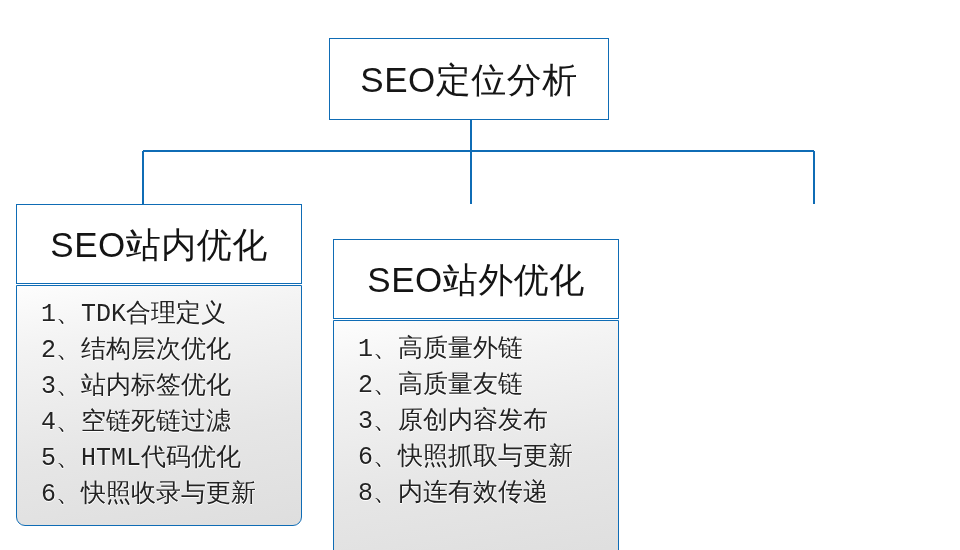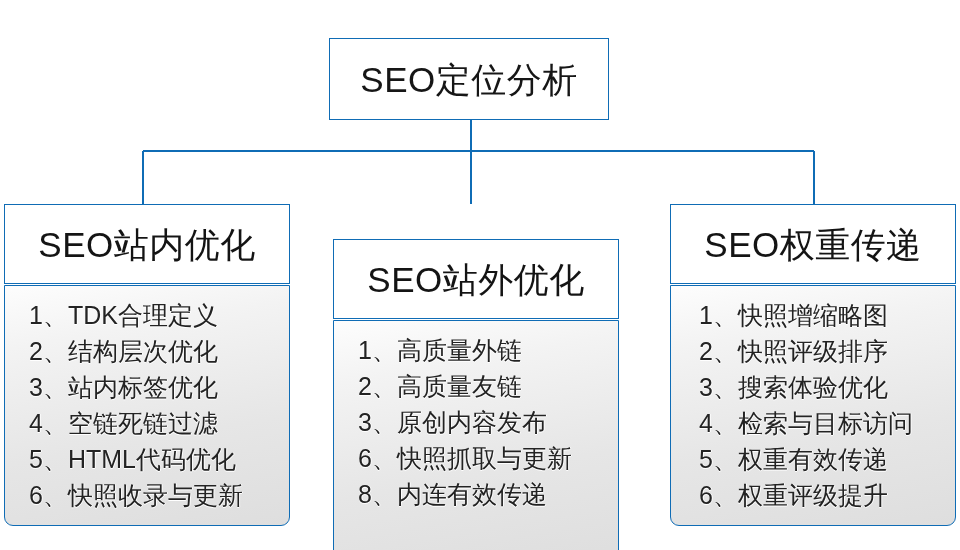--- a/index.html
+++ b/index.html
@@ -56,21 +56,21 @@
     line-height: 1;
     white-space: nowrap;
   }
 
   
   .branch {
     position: absolute;
     top: 204px;
     width: 286px;
   }
-  .branch-1 { left: 4px; border-radius: 13px; }
+  .branch-1 { left: 16px; border-radius: 13px; }
   .branch-2 { left: 333px; margin-top: 35px; }
   .branch-3 { left: 670px; }
 
   .branch-head {
     box-sizing: border-box;
     height: 80px;
     border: 1.6px solid #0f6cb5;
     background: #ffffff;
     display: flex;
     align-items: center;
@@ -102,20 +102,21 @@
     list-style: none;
     margin: 0;
     padding: 0 0 0 18px;
   }
   .branch-list li {
     font-size: 25px;
     line-height: 36px;
     color: #232323;
     white-space: nowrap;
     text-shadow: 0 1px 0 #ffffff, 1px 0 0 rgba(255,255,255,0.85);
+    font-family: Liberation Mono, monospace;
   }
   .branch-3 .branch-list { padding-left: 22px; }
 </style>
 </head>
 <body>
 
 <div id="diagram">
 
   <svg id="connectors" viewBox="0 0 960 550" width="960" height="550" xmlns="http://www.w3.org/2000/svg">
     <g stroke="#0f6cb5" stroke-width="1.6" fill="none" shape-rendering="crispEdges">
@@ -155,29 +156,14 @@
       <ul class="branch-list">
         <li>1、高质量外链</li>
         <li>2、高质量友链</li>
         <li>3、原创内容发布</li>
         <li>6、快照抓取与更新</li>
         <li>8、内连有效传递</li>
       </ul>
     </div>
   </div>
 
-  <div class="branch branch-3">
-    <div class="branch-head">
-      <span class="head-title">SEO权重传递</span>
-    </div>
-    <div class="branch-body">
-      <ul class="branch-list">
-        <li>1、快照增缩略图</li>
-        <li>2、快照评级排序</li>
-        <li>3、搜索体验优化</li>
-        <li>4、检索与目标访问</li>
-        <li>5、权重有效传递</li>
-        <li>6、权重评级提升</li>
-      </ul>
-    </div>
-  </div>
 
 </div>
 
 </body></html>

